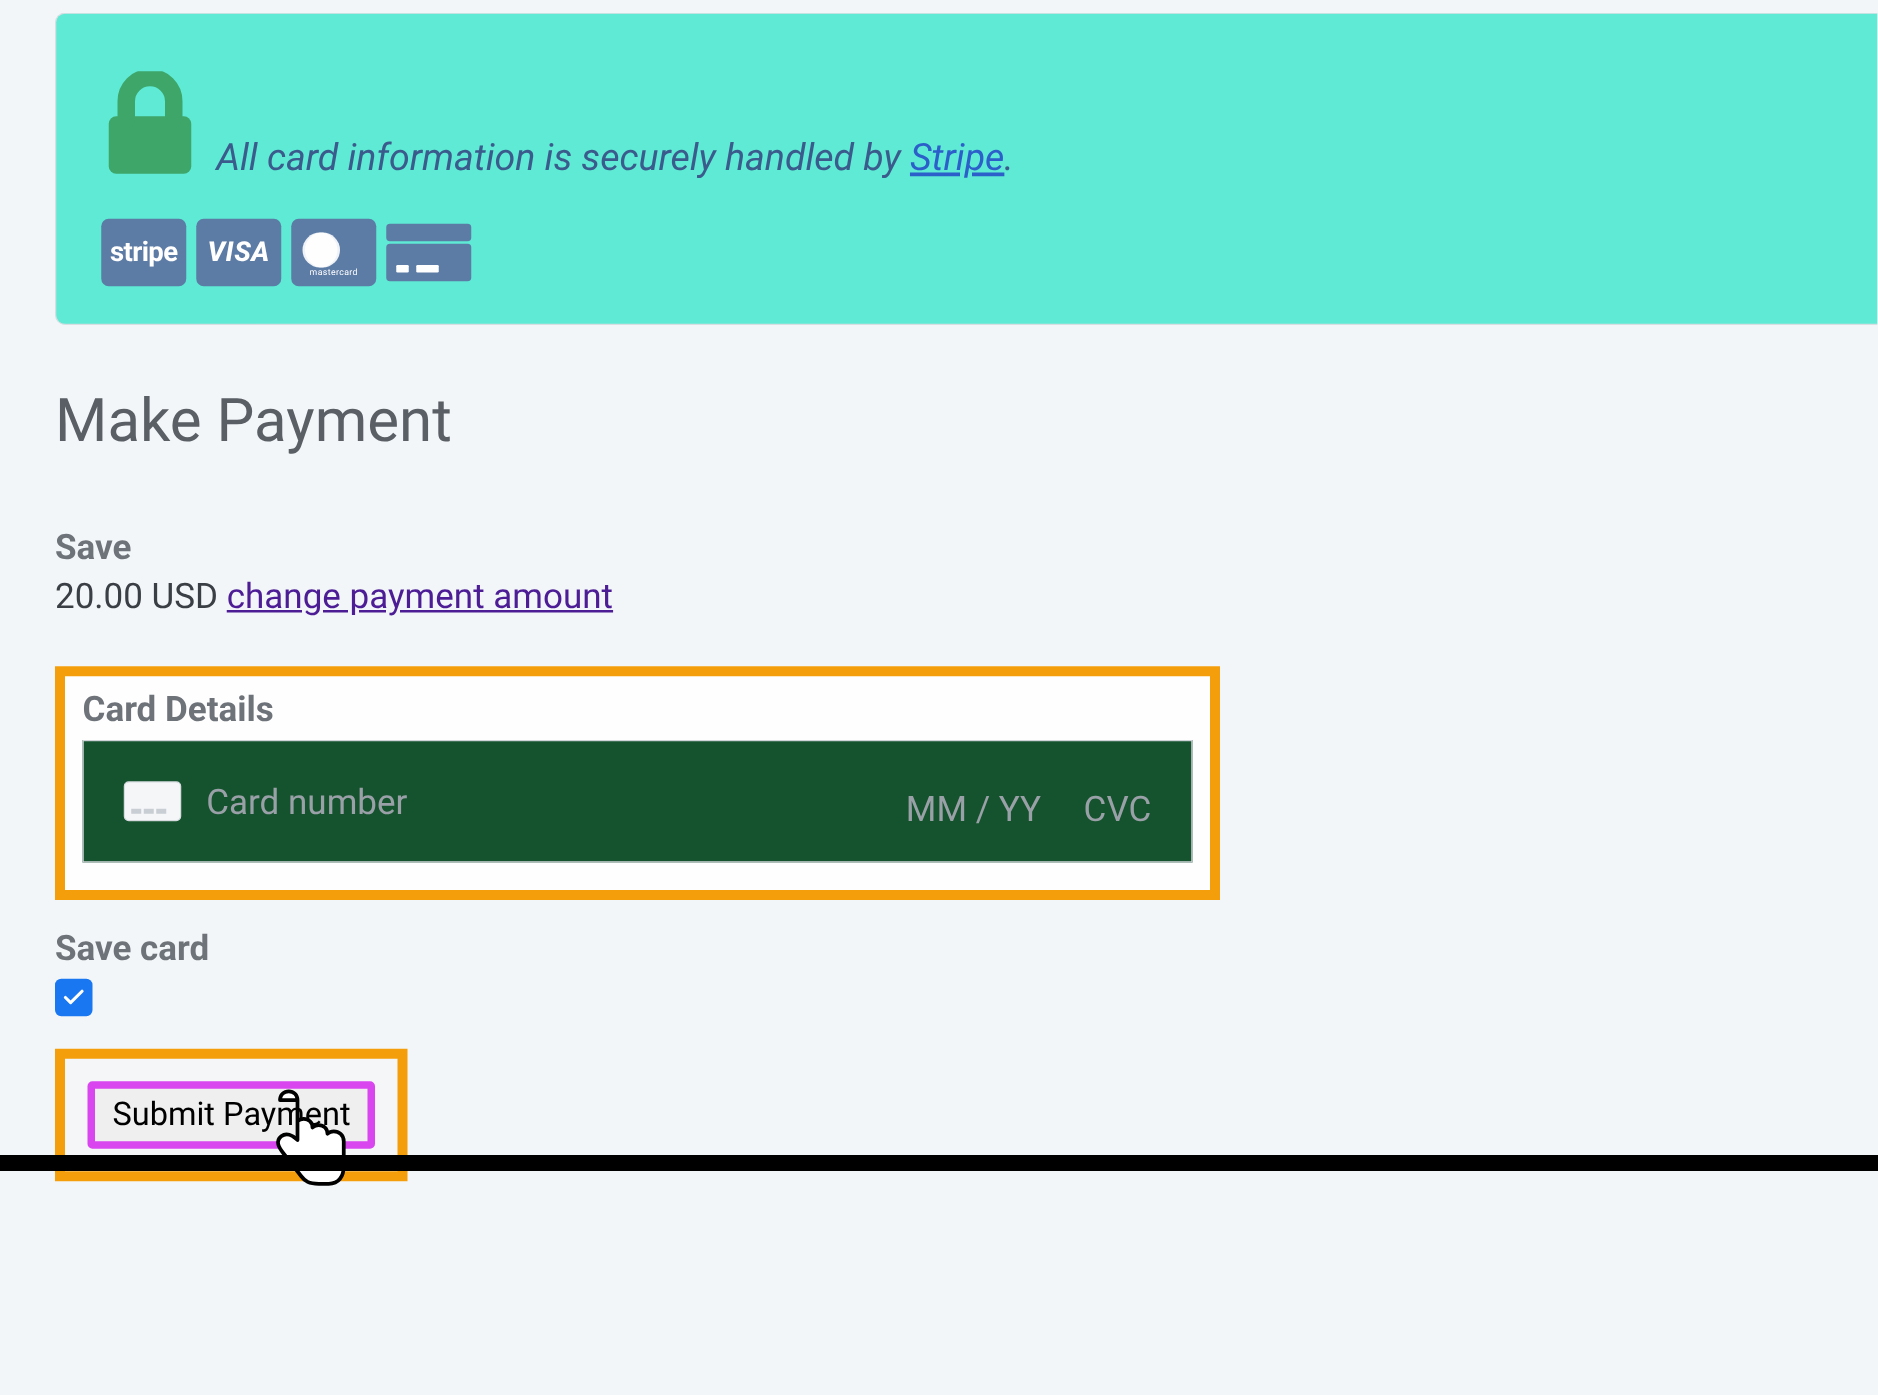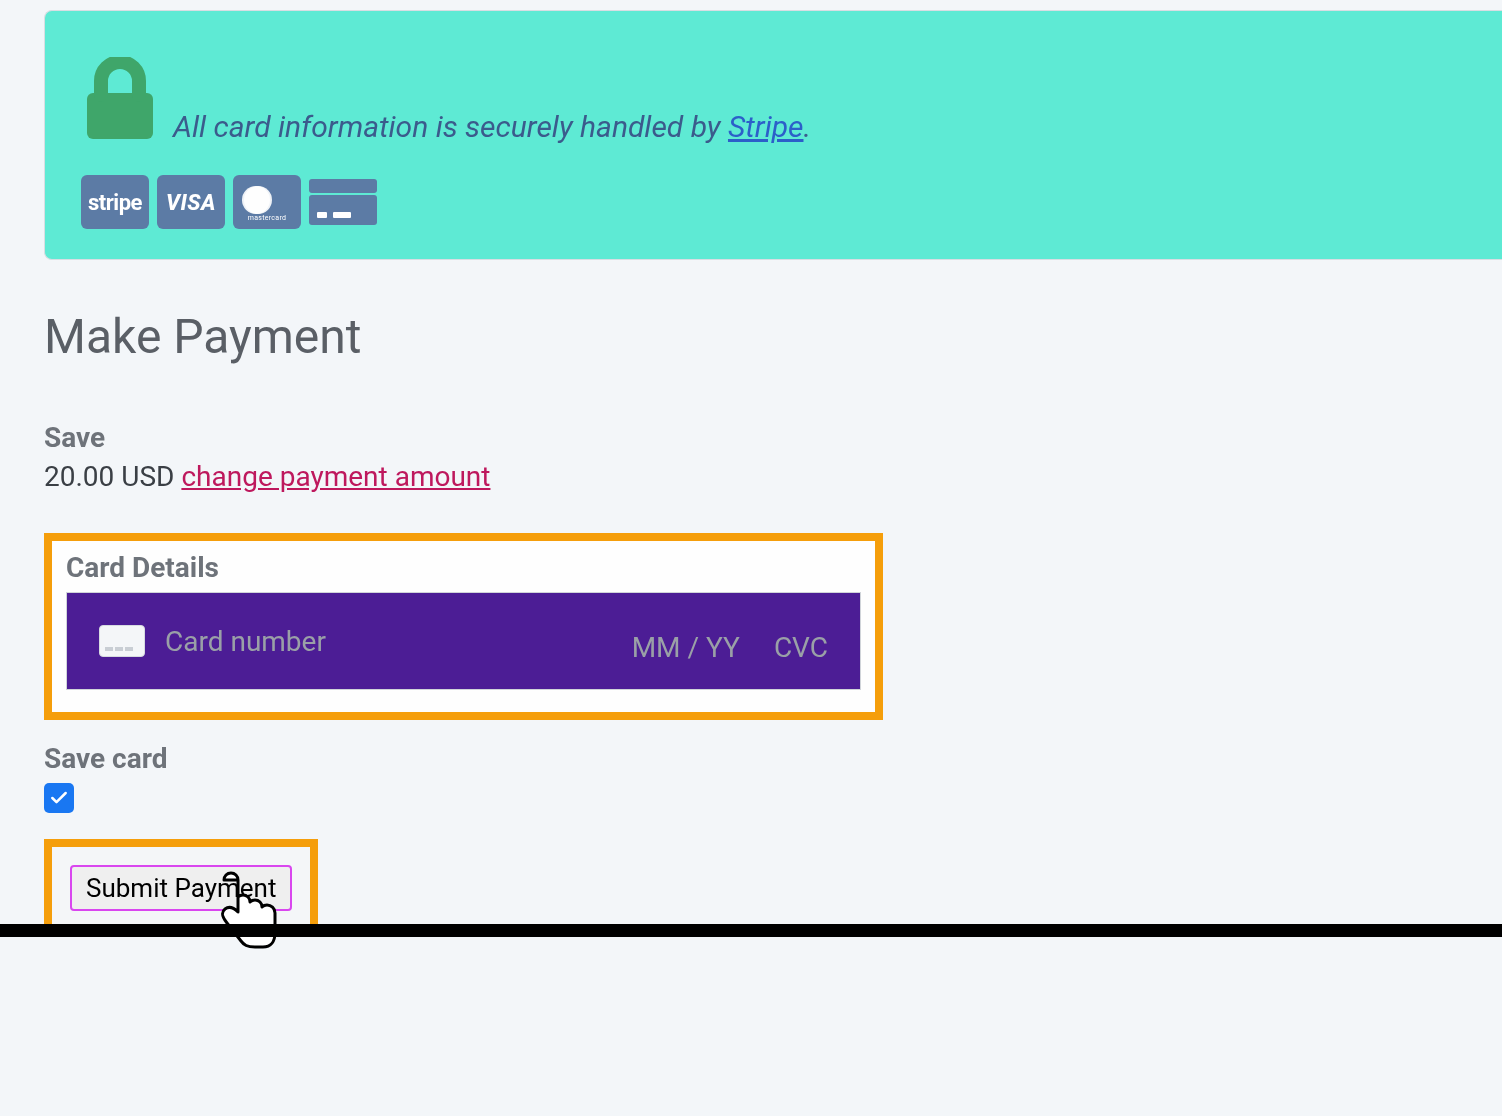--- a/index.html
+++ b/index.html
@@ -124,43 +124,43 @@
     font-size: 28px;
     font-weight: 700;
     color: #6e737a;
     margin: 0 0 6px 0;
   }
   .total-line {
     font-size: 28px;
     color: #3a3f45;
   }
   .total-line a {
-    color: #be185d;
+    color: #4c1d95;
     text-decoration: underline;
   }
 
   
   .highlight-box {
     border: 8px solid #f59e0b;
     background: #fefefe;
     padding: 10px 14px 22px 14px;
     margin-top: 40px;
-    width: 839px;
+    width: 932px;
   }
   .card-details-label {
     font-size: 28px;
     font-weight: 700;
     color: #6e737a;
     margin: 0 0 8px 0;
   }
   .card-input {
     width: 100%;
     height: 98px;
     border: 1px solid #d0d4d9;
-    background: #4c1d95;
+    background: #14532d;
     display: flex;
     align-items: center;
     padding: 0 32px;
     gap: 20px;
   }
   .mini-card-icon {
     width: 46px; height: 32px;
     border: 1px solid #d7dbe0;
     border-radius: 4px;
     position: relative;
@@ -210,21 +210,21 @@
     border: 8px solid #f59e0b;
     display: inline-block;
     padding: 18px 18px;
     margin-top: 26px;
     background: #f4f6f8;
   }
   button.submit-btn {
     font-size: 26px;
     padding: 6px 14px;
     background: #efefef;
-    border: 2px solid #d946ef;
+    border: 6px solid #d946ef;
     border-radius: 4px;
     cursor: pointer;
     font-family: inherit;
   }
 
   
   .cursor-overlay {
     position: absolute;
     left: 210px;
     top: 870px;

